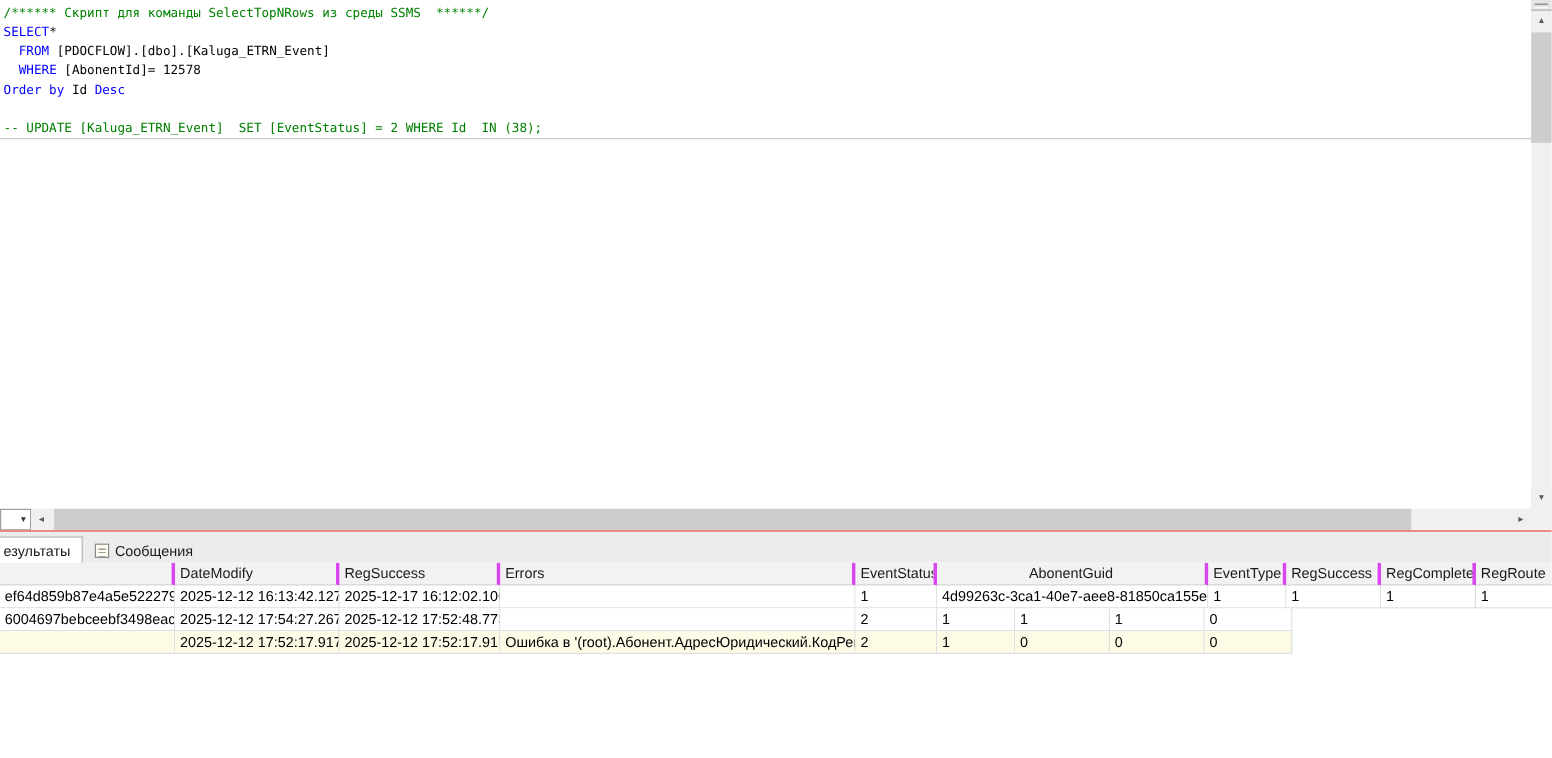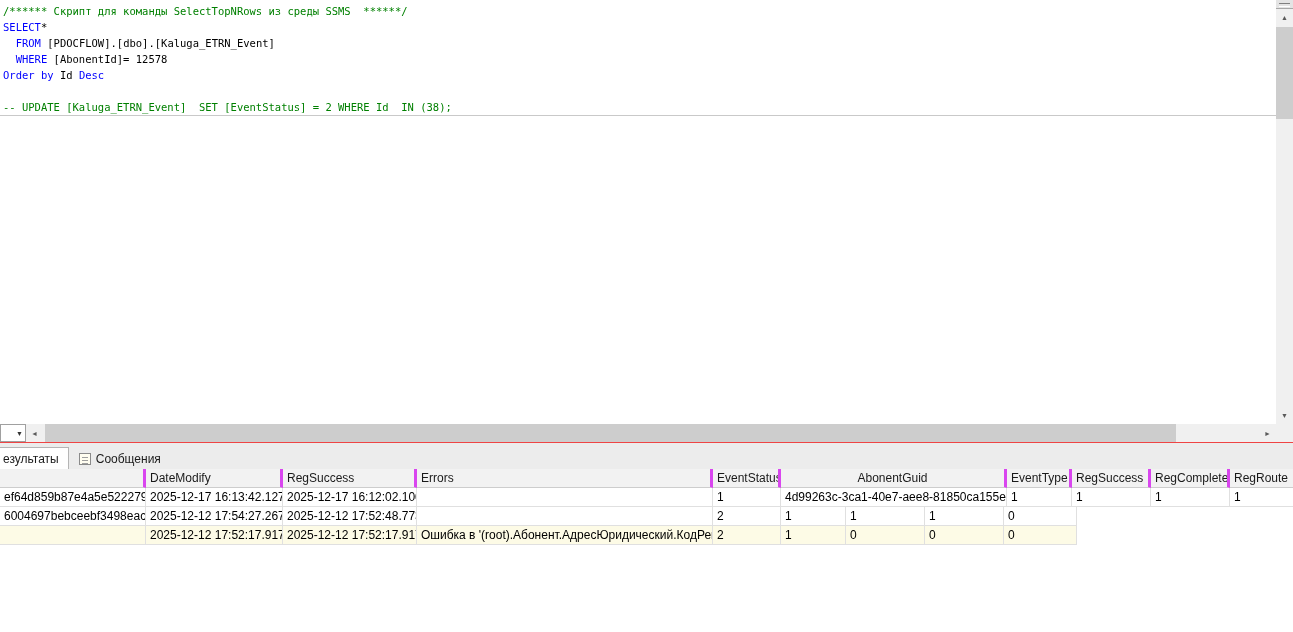--- a/index.html
+++ b/index.html
@@ -123,21 +123,21 @@
         <div class="gcell ghead" style="width: 68px;">EventStatus</div>
         <div class="gcell ghead" style="width: 226px; text-align: center;">AbonentGuid</div>
         <div class="gcell ghead" style="width: 65px;">EventType</div>
         <div class="gcell ghead" style="width: 79px;">RegSuccess</div>
         <div class="gcell ghead" style="width: 79px;">RegComplete</div>
         <div class="gcell ghead" style="width: 73px;">RegRoute</div>
       </div>
     <div>
         <div class="grow">
           <div class="gcell" style="width: 146px;">ef64d859b87e4a5e522279f</div>
-          <div class="gcell" style="width: 137px;">2025-12-17 16:13:42.127</div>
+          <div class="gcell" style="width: 137px;">2025-12-12 16:13:42.127</div>
           <div class="gcell" style="width: 134px;">2025-12-17 16:12:02.100</div>
           <div class="gcell" style="width: 296px;"></div>
           <div class="gcell" style="width: 68px;">1</div>
           <div class="gcell" style="width: 226px;">4d99263c-3ca1-40e7-aee8-81850ca155e6</div>
           <div class="gcell" style="width: 65px;">1</div>
           <div class="gcell" style="width: 79px;">1</div>
           <div class="gcell" style="width: 79px;">1</div>
           <div class="gcell" style="width: 73px;">1</div>
         </div>
         <div class="grow">

